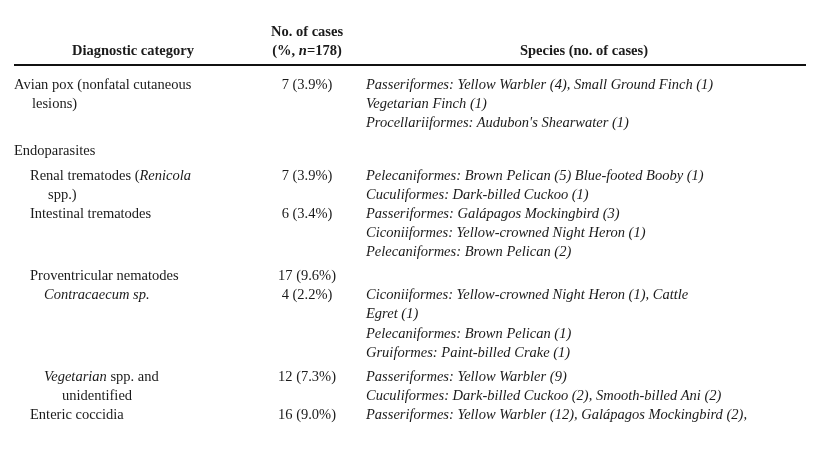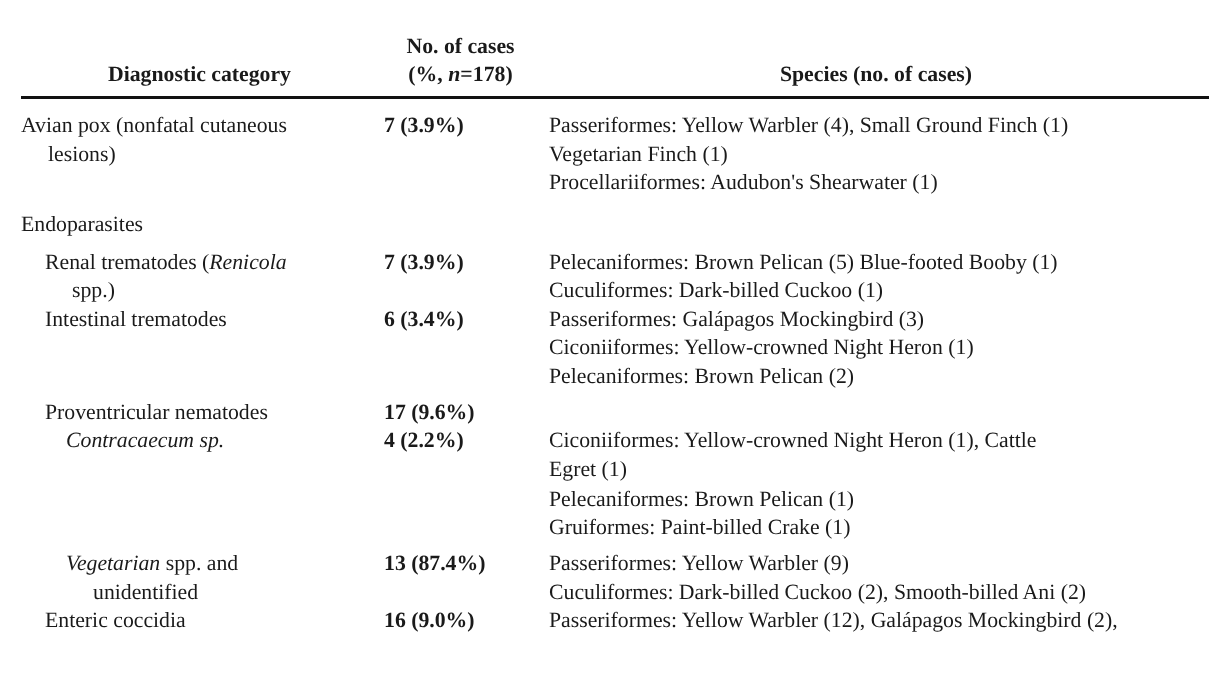--- a/index.html
+++ b/index.html
@@ -52,25 +52,26 @@
     font-size: 14.5px;
     line-height: 1.32;
     vertical-align: top;
     padding: 0 4px;
   }
   tbody tr td.cat {
     text-align: left;
     margin-left: 43px;
   }
   tbody tr td.num {
+    text-align: center;
     white-space: nowrap;
-    font-weight: bold;
   }
   tbody tr td.spec {
     text-align: left;
+    font-style: italic;
   }
   .indent1 { padding-left: 0px; }
   .indent2 { padding-left: 16px; }
   .indent3 { padding-left: 30px; }
   .hang {
     display: block;
     text-indent: 0;
   }
   .hang .cont {
     display: block;
@@ -190,21 +191,21 @@
           <td colspan="3"></td>
         </tr>
 
       <tr>
         <td class="cat indent3">
           <span class="hang">
             <span><span class="it">Vegetarian</span> spp. and</span>
             <span class="cont">unidentified</span>
           </span>
         </td>
-        <td class="num">13 (87.4%)</td>
+        <td class="num">12 (7.3%)</td>
         <td class="spec">
           <span class="spec-line">Passeriformes: Yellow Warbler (9)</span>
           <span class="spec-line">Cuculiformes: Dark-billed Cuckoo (2), Smooth-billed Ani (2)</span>
         </td>
       </tr>
 
       <tr>
         <td class="cat indent2">Enteric coccidia</td>
         <td class="num">16 (9.0%)</td>
         <td class="spec">

